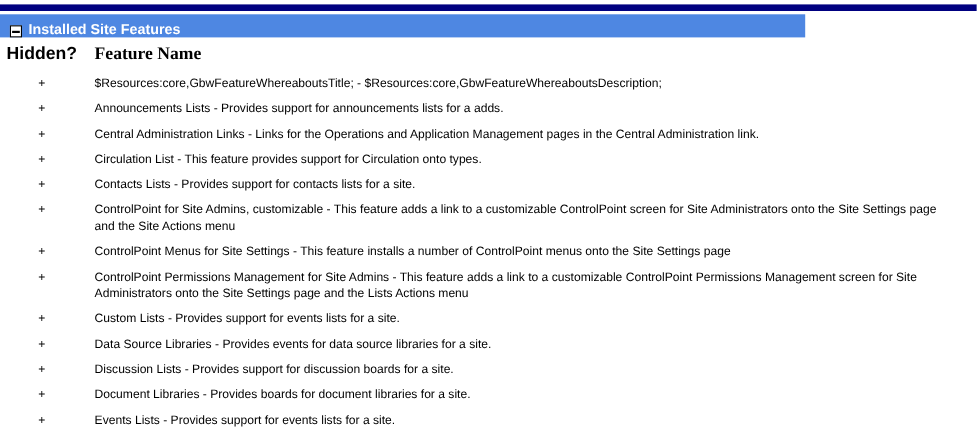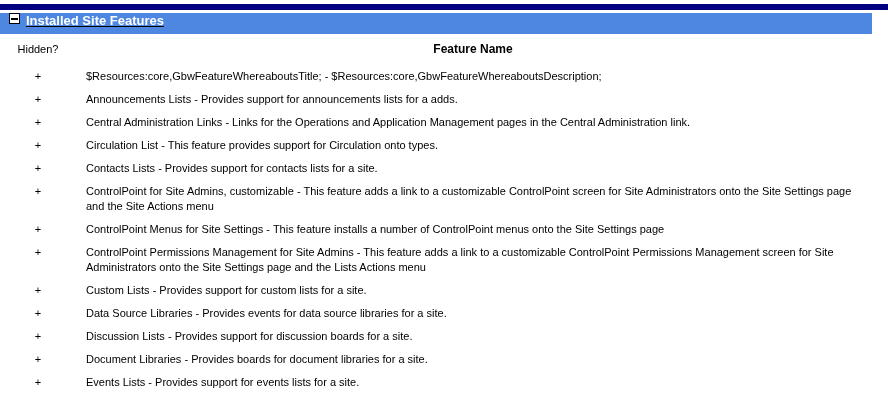--- a/index.html
+++ b/index.html
@@ -14,26 +14,25 @@
     color: #000000;
   }
   .top-white { height: 4px; }
   .top-navy-bar {
     height: 6px;
     width: 888px;
     background: var(--top-bar, #000080);
   }
   .navy-gap { height: 3px; }
   .section-header {
-    width: 872px;
+    width: 732px;
     height: 21px;
     background: var(--header-bg, #4E87E2);
     display: flex;
-    align-items: flex-start;
-    text-decoration: underline;
+    align-items: flex-end;
   }
   .collapse-box {
     box-sizing: content-box;
     width: 9px;
     height: 9px;
     background: #ffffff;
     border: 1px solid #000000;
     margin-left: 9px;
     display: inline-flex;
     align-items: center;
@@ -59,29 +58,30 @@
     table-layout: fixed;
     margin-top: 2px;
   }
   table.features th, table.features td {
     vertical-align: top;
     line-height: 15px;
   }
   th.col-hidden {
     width: 76px;
     text-align: center;
-    font-weight: normal;
-    font-size: 11px;
+    font-weight: bold;
+    font-size: 16px;
     padding: 6px 0 8px 0;
   }
   th.col-name {
-    text-align: center;
+    text-align: left;
     font-weight: bold;
-    font-size: 12px;
+    font-size: 16px;
     padding: 6px 12px 8px 10px;
+    font-family: Liberation Serif, serif;
   }
   td.col-hidden {
     width: 76px;
     text-align: center;
     padding: 4px 0;
     cursor: pointer;
   }
   td.col-name {
     padding: 4px 14px 4px 10px;
   }
@@ -136,21 +136,21 @@
         <tr>
           <td class="col-hidden">+</td>
           <td class="col-name">ControlPoint Menus for Site Settings - This feature installs a number of ControlPoint menus onto the Site Settings page</td>
         </tr>
         <tr>
           <td class="col-hidden">+</td>
           <td class="col-name">ControlPoint Permissions Management for Site Admins - This feature adds a link to a customizable ControlPoint Permissions Management screen for Site Administrators onto the Site Settings page and the Lists Actions menu</td>
         </tr>
         <tr>
           <td class="col-hidden">+</td>
-          <td class="col-name">Custom Lists - Provides support for custom lists for a site.</td>
+          <td class="col-name">Custom Lists - Provides support for events lists for a site.</td>
         </tr>
         <tr>
           <td class="col-hidden">+</td>
           <td class="col-name">Data Source Libraries - Provides events for data source libraries for a site.</td>
         </tr>
         <tr>
           <td class="col-hidden">+</td>
           <td class="col-name">Discussion Lists - Provides support for discussion boards for a site.</td>
         </tr>
         <tr>

